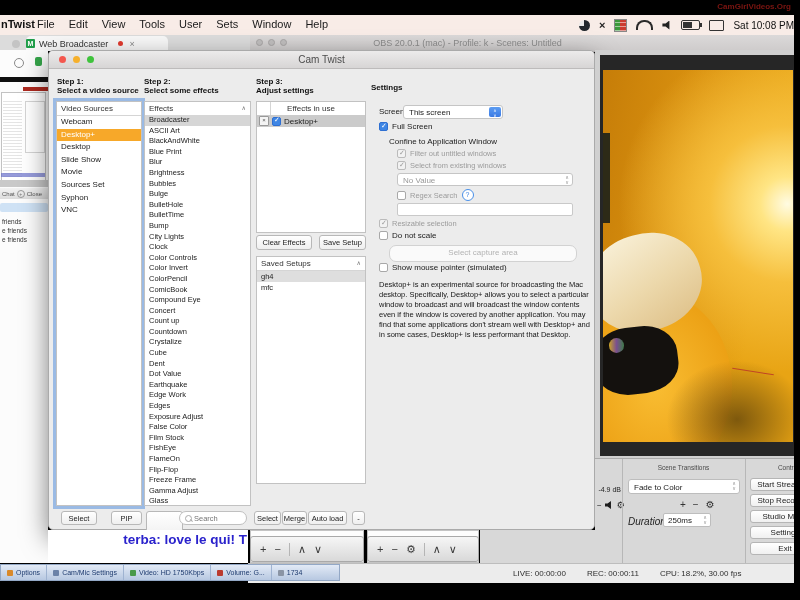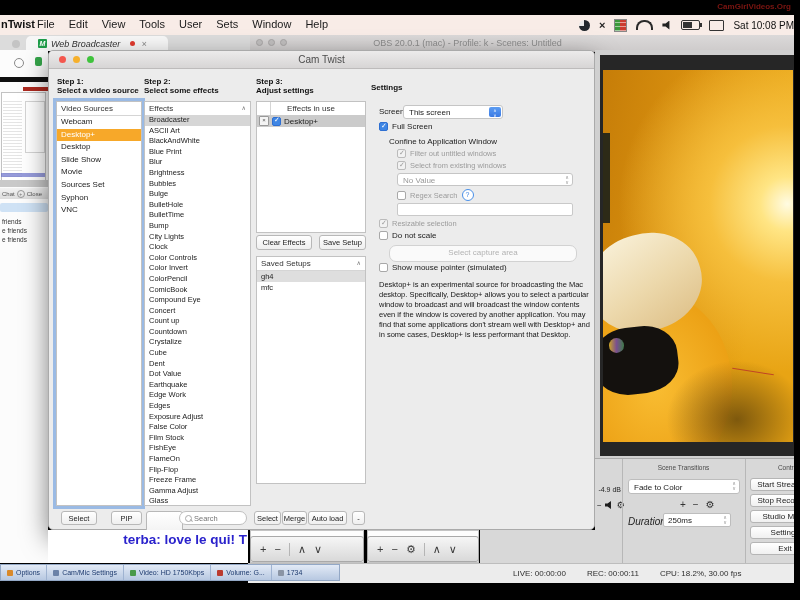--- a/index.html
+++ b/index.html
@@ -20,21 +20,21 @@
   .ic-vol{width:10px;height:9px;background:#222;clip-path:polygon(0 32%,32% 32%,70% 0,70% 100%,32% 68%,0 68%);}
   .ic-batt{width:17px;height:8px;border:1px solid #333;border-radius:2px;position:relative;}
   .ic-batt::after{content:"";position:absolute;right:-3px;top:2px;width:2px;height:4px;background:#333;}
   .ic-batt i{position:absolute;left:1px;top:1px;bottom:1px;width:9px;background:#333;}
   .ic-disp{width:13px;height:9px;border:1px solid #333;border-radius:1px;}
   #clock{font-size:10px;color:#111;}
   
   #tabbar{position:absolute;left:0;top:35px;width:250px;height:16px;background:#dcdcdc;}
   #tabstub{position:absolute;left:12px;top:5px;width:8px;height:8px;border-radius:50%;background:#c4c4c4;}
   #tab{position:absolute;left:26px;top:1px;width:142px;height:15px;background:#f7f7f7;border-radius:5px 5px 0 0;
-     display:flex;align-items:center;gap:4px;padding-left:12px;box-sizing:border-box;font-style:italic;}
+     display:flex;align-items:center;gap:4px;padding-left:0;box-sizing:border-box;}
   #favicon{width:9px;height:9px;background:#1f9e4a;color:#fff;font-size:7px;font-weight:bold;text-align:center;line-height:9px;border-radius:1px;}
   #tabtitle{font-size:9px;color:#333;}
   #reddot{width:5px;height:5px;border-radius:50%;background:#e03a2e;margin-left:6px;}
   #tabclose{font-size:9px;color:#888;margin-left:2px;}
   #obstitle{position:absolute;left:250px;top:35px;width:545px;height:16px;background:linear-gradient(#dbd9d9,#cecbcb);border-bottom:1px solid #b9b6b6;}
   .obsdot{position:absolute;top:4px;width:7px;height:7px;border-radius:50%;background:#c0bebe;border:1px solid #a9a6a6;box-sizing:border-box;}
   #obstitletext{position:absolute;left:0;right:110px;top:3px;text-align:center;font-size:9px;color:#8b8b8b;}
   
   #leftpanel{position:absolute;left:0;top:50px;width:48px;height:513px;background:#fcfcfc;}
   #reload{position:absolute;left:14px;top:8px;width:8px;height:8px;border:1.5px solid #8a8a8a;border-radius:50%;}
@@ -123,21 +123,21 @@
   #obsbr{position:absolute;left:595px;top:458px;width:200px;height:105px;background:#d8d8d8;border-top:1px solid #ababab;box-sizing:border-box;}
   .vdiv{position:absolute;top:0;bottom:0;width:1px;background:#b7b7b7;}
   .phead{position:absolute;top:5px;font-size:6.5px;color:#4a4a4a;text-align:center;}
   #dbtext{position:absolute;left:0px;top:27px;width:26px;text-align:right;font-size:7px;color:#222;}
   #mixicons{position:absolute;left:2px;top:41px;display:flex;align-items:center;gap:3px;}
   .spk{width:9px;height:8px;background:#1e1e1e;clip-path:polygon(0 32%,32% 32%,70% 0,70% 100%,32% 68%,0 68%);}
   #transdd{position:absolute;left:33px;top:20px;width:112px;height:15px;background:#fff;border:1px solid #bdbdbd;border-radius:3px;box-sizing:border-box;}
   #transdd .val{position:absolute;left:5px;top:2.5px;font-size:8px;}
   #transbtns{position:absolute;left:85px;top:40px;display:flex;gap:7px;font-size:10px;color:#333;}
   #durlabel{position:absolute;left:33px;top:57px;font-size:10px;color:#222;font-style:italic;}
-  #durbox{position:absolute;left:68px;top:54px;width:68px;height:14px;background:#fff;border:1px solid #bdbdbd;border-radius:2px;box-sizing:border-box;}
+  #durbox{position:absolute;left:68px;top:54px;width:48px;height:14px;background:#fff;border:1px solid #bdbdbd;border-radius:2px;box-sizing:border-box;}
   #durbox .val{position:absolute;left:4px;top:2px;font-size:8px;}
   #ctlbtns{position:absolute;left:155px;top:19px;width:70px;}
   .ctl-btn{display:block;width:70px;height:13px;margin-bottom:3px;background:linear-gradient(#fff,#f0f0f0);
      border:1px solid #b5b5b5;border-radius:3px;font-size:8px;line-height:12px;text-align:center;color:#222;box-sizing:border-box;}
   
   #statusbar{position:absolute;left:248px;top:563px;width:547px;height:20px;background:#ececec;border-top:1px solid #bdbdbd;box-sizing:border-box;}
   .stat{position:absolute;top:5px;font-size:8px;color:#2e2e2e;}
   #flashbar{position:absolute;left:0;top:564px;width:340px;height:17px;background:linear-gradient(#e2eaf6,#b7c8e1);
      border:1px solid #93a8c6;display:flex;align-items:center;box-sizing:border-box;}
   .flash-item{display:flex;align-items:center;gap:3px;padding:0 6px;border-right:1px solid #9fb3d1;font-size:7px;color:#1d3a6e;height:100%;white-space:nowrap;overflow:hidden;}

